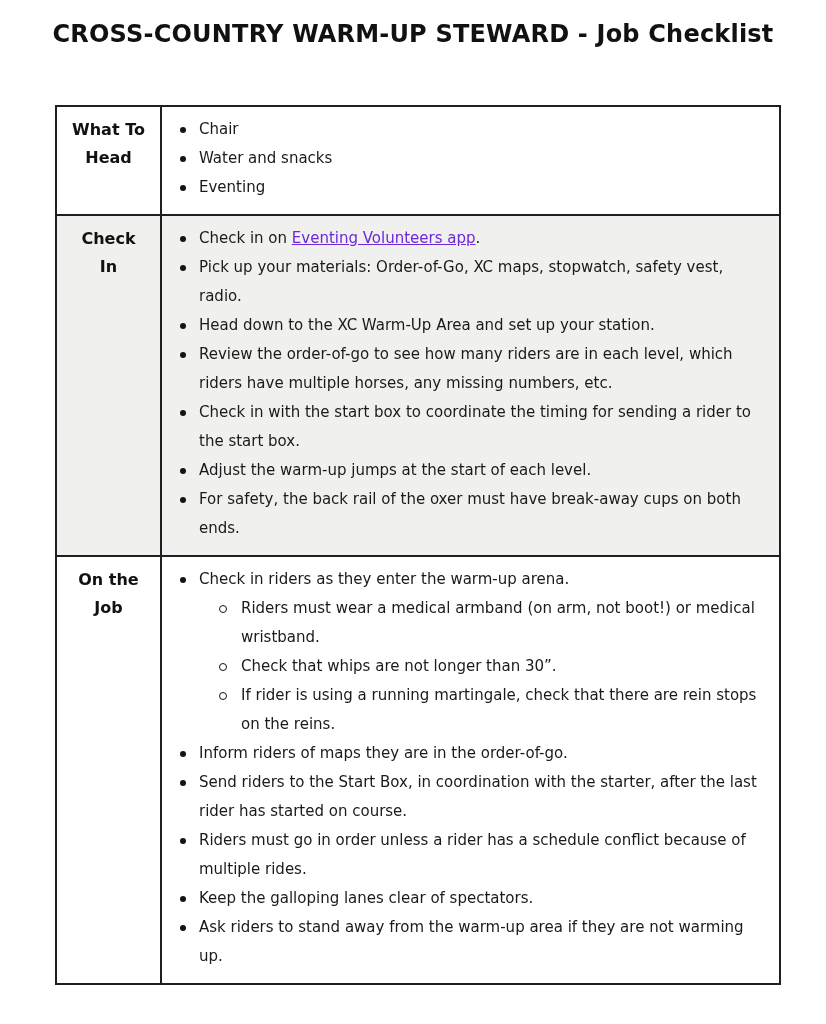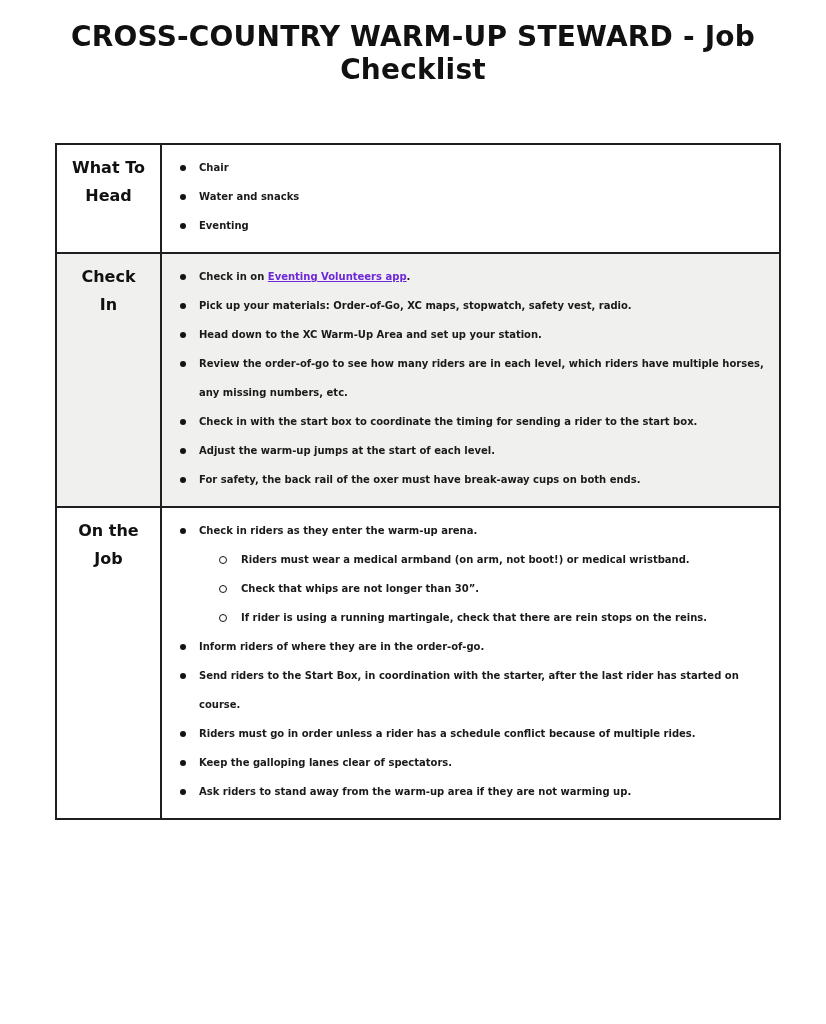--- a/index.html
+++ b/index.html
@@ -10,21 +10,21 @@
   }
   .page {
     width: 826px;
     min-height: 1024px;
     background: #ffffff;
     position: relative;
   }
   .doc-title {
     padding-top: 20px;
     text-align: center;
-    font-size: 28px;
+    font-size: 24px;
     font-weight: bold;
     color: #111111;
     letter-spacing: 0.2px;
   }
   table.checklist {
     border-collapse: collapse;
     table-layout: fixed;
     width: 726px;
     margin: 57px 0 0 55px;
     padding-left: 16px;
@@ -45,24 +45,23 @@
     padding: 9px 4px 6px;
   }
   table.checklist td {
     padding: 8px 12px 12px 14px;
   }
   tr.shaded th, tr.shaded td { background: #f0f0ef; }
   ul.items { list-style: none; }
   li.item {
     position: relative;
     padding-left: 23px;
-    font-size: 10px;
+    font-size: 15px;
     line-height: 29px;
     color: #1a1a1a;
-    font-weight: bold;
   }
   li.item.sub { margin-left: 42px; }
   .bullet {
     position: absolute;
     left: 4px;
     top: 11.5px;
     width: 6px;
     height: 6px;
     border-radius: 50%;
     background: #141414;
@@ -122,21 +121,21 @@
           <th>
             <div>On the</div>
             <div>Job</div>
           </th>
           <td>
             <ul class="items">
               <li class="item"><span class="bullet"></span><span>Check in riders as they enter the warm-up arena.</span></li>
               <li class="item sub"><span class="bullet"></span><span>Riders must wear a medical armband (on arm, not boot!) or medical wristband.</span></li>
               <li class="item sub"><span class="bullet"></span><span>Check that whips are not longer than 30”.</span></li>
               <li class="item sub"><span class="bullet"></span><span>If rider is using a running martingale, check that there are rein stops on the reins.</span></li>
-              <li class="item"><span class="bullet"></span><span>Inform riders of where they are in the order-of-go.</span></li>
+              <li class="item"><span class="bullet"></span><span>Inform riders of maps they are in the order-of-go.</span></li>
               <li class="item"><span class="bullet"></span><span>Send riders to the Start Box, in coordination with the starter, after the last rider has started on course.</span></li>
               <li class="item"><span class="bullet"></span><span>Riders must go in order unless a rider has a schedule conflict because of multiple rides.</span></li>
               <li class="item"><span class="bullet"></span><span>Keep the galloping lanes clear of spectators.</span></li>
               <li class="item"><span class="bullet"></span><span>Ask riders to stand away from the warm-up area if they are not warming up.</span></li>
             </ul>
           </td>
         </tr>
       </tbody>
   </table>
 </div>

